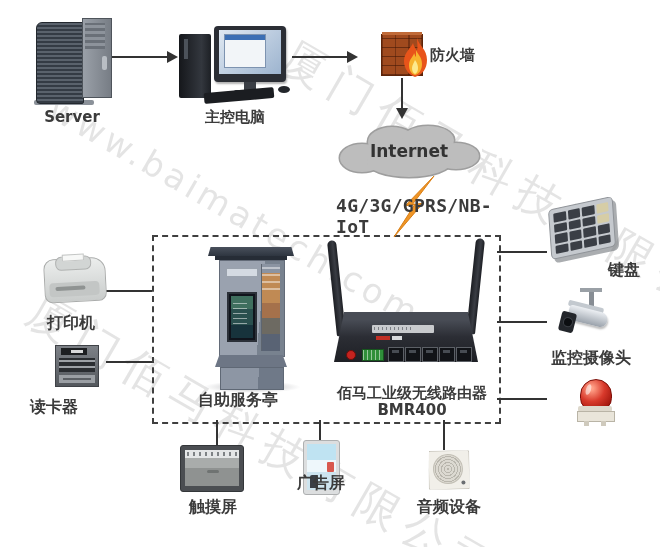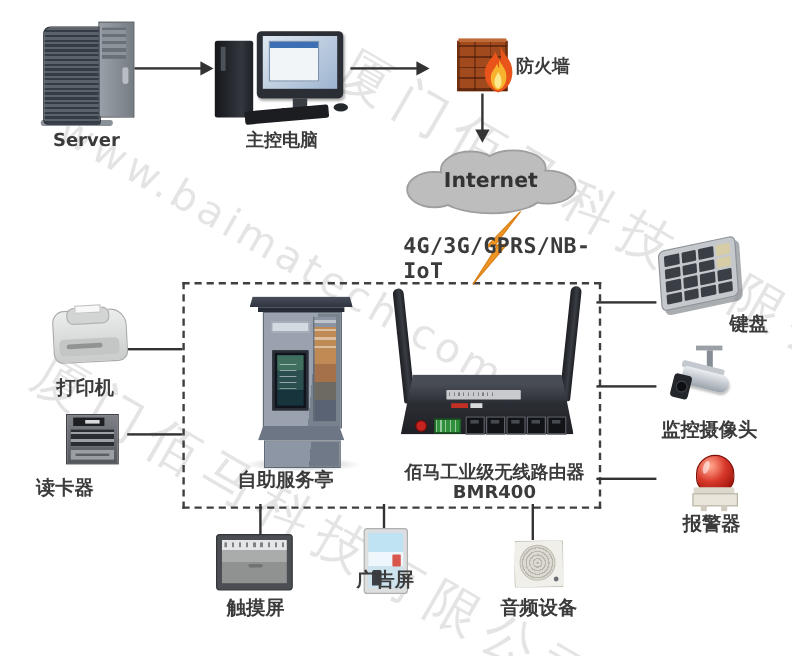--- a/index.html
+++ b/index.html
@@ -316,21 +316,20 @@
   <div class="lbl" style="left:516px;top:348px;width:150px;font-size:16px;">监控摄像头</div>
 
   <div class="ln" style="left:497px;top:398px;width:50px;height:2px;"></div>
   <div class="abs alarm">
     <div class="al-dome"></div>
       <div class="al-collar"></div>
       <div class="al-base"></div>
     <div class="al-f1"></div>
       <div class="al-f2"></div>
   </div>
-  <div class="lbl" style="left:543px;top:427px;width:100px;font-size:16px;">报警器</div>
 
   <div class="ln" style="left:216px;top:420px;width:2px;height:26px;"></div>
   <div class="abs touch">
     <div class="ts-frame"></div>
       <div class="ts-scr"></div>
   </div>
   <div class="lbl" style="left:163px;top:497px;width:100px;font-size:16px;">触摸屏</div>
 
   <div class="ln" style="left:319px;top:420px;width:2px;height:21px;"></div>
   <div class="abs ad">

